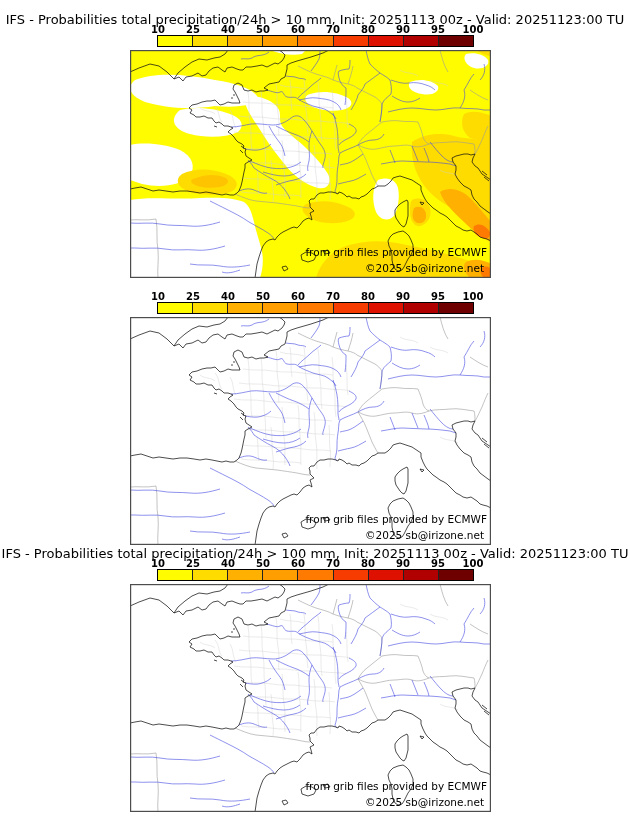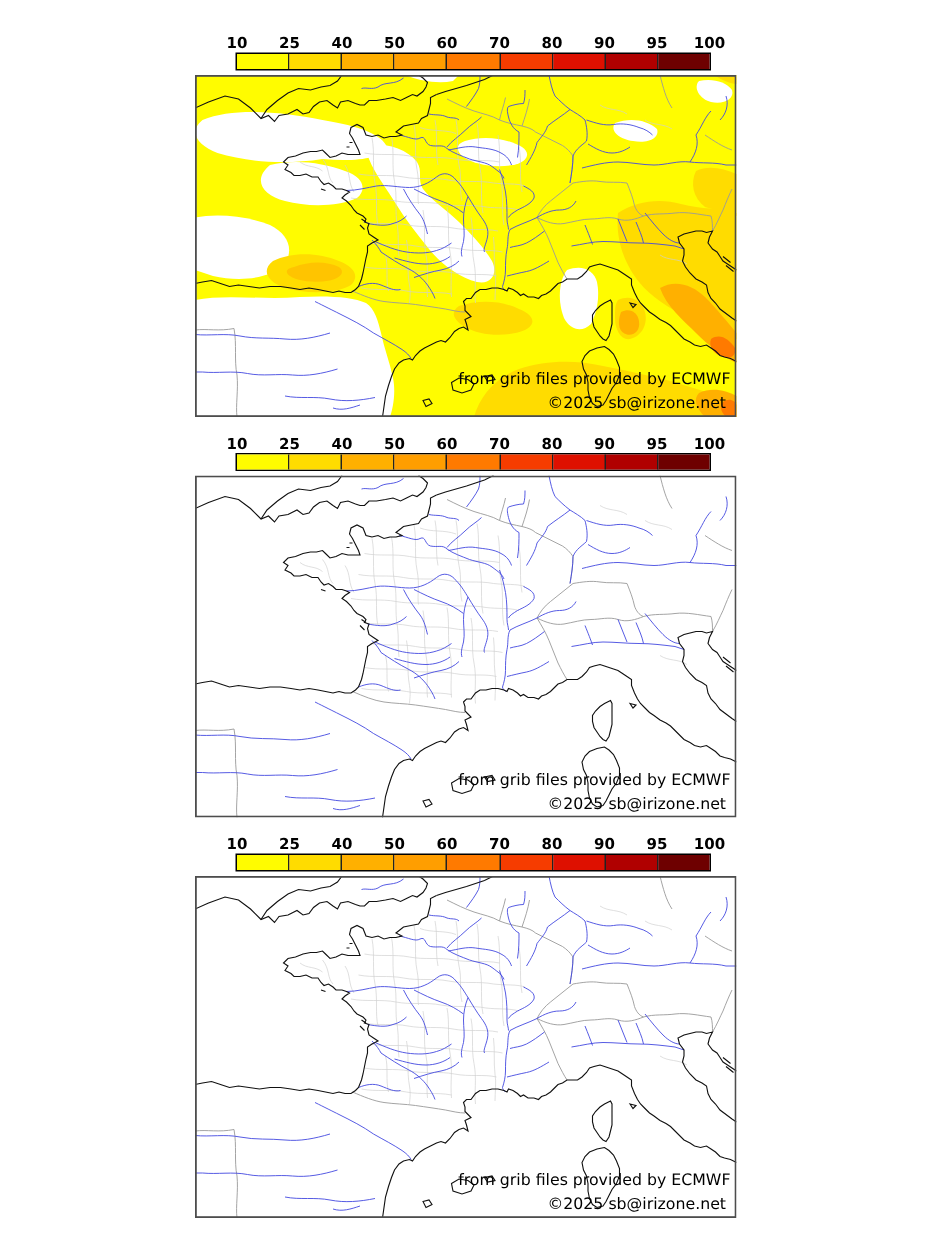--- a/index.html
+++ b/index.html
@@ -168,20 +168,21 @@
         <path d="M152,217 L156,216 L158,219 L154,221 Z"></path>
         <path d="M290,152 L294,153 L292,155 Z"></path>
         <path d="M103,45 L105,45 M101,48 L103,48 M111,96 L114,98 M110,100 L113,103 M84,76 L87,77"></path>
       </g>
       <rect x="0.6" y="0.6" width="359.8" height="226.8" fill="none" stroke="#4d4d4d" stroke-width="1.2"></rect>
     </g>
   </defs>
 </svg>
 
 <div class="panel" id="panel-0">
+  <div class="panel-title">IFS - Probabilities total precipitation/24h &gt; 10 mm, Init: 20251113 00z - Valid: 20251123:00 TU</div>
   <div class="cb-ticks">
       <span class="tick" style="left: 0px;">10</span>
       <span class="tick" style="left: 35px;">25</span>
       <span class="tick" style="left: 70px;">40</span>
       <span class="tick" style="left: 105px;">50</span>
       <span class="tick" style="left: 140px;">60</span>
       <span class="tick" style="left: 175px;">70</span>
       <span class="tick" style="left: 210px;">80</span>
       <span class="tick" style="left: 245px;">90</span>
       <span class="tick" style="left: 280px;">95</span>
@@ -233,20 +234,21 @@
     </div>
   <svg class="map-svg" viewBox="0 0 361 228" xmlns="http://www.w3.org/2000/svg">
     <rect x="0" y="0" width="361" height="228" fill="#ffffff"></rect>
     <use href="#basemap"></use>
     <text class="attr-text" x="357" y="206" text-anchor="end">from grib files provided by ECMWF</text>
     <text class="attr-text" x="354" y="222" text-anchor="end">©2025 sb@irizone.net</text>
   </svg>
 </div>
 
 <div class="panel" id="panel-2">
+  <div class="panel-title">IFS - Probabilities total precipitation/24h &gt; 100 mm, Init: 20251113 00z - Valid: 20251123:00 TU</div>
   <div class="cb-ticks">
       <span class="tick" style="left: 0px;">10</span>
       <span class="tick" style="left: 35px;">25</span>
       <span class="tick" style="left: 70px;">40</span>
       <span class="tick" style="left: 105px;">50</span>
       <span class="tick" style="left: 140px;">60</span>
       <span class="tick" style="left: 175px;">70</span>
       <span class="tick" style="left: 210px;">80</span>
       <span class="tick" style="left: 245px;">90</span>
       <span class="tick" style="left: 280px;">95</span>

